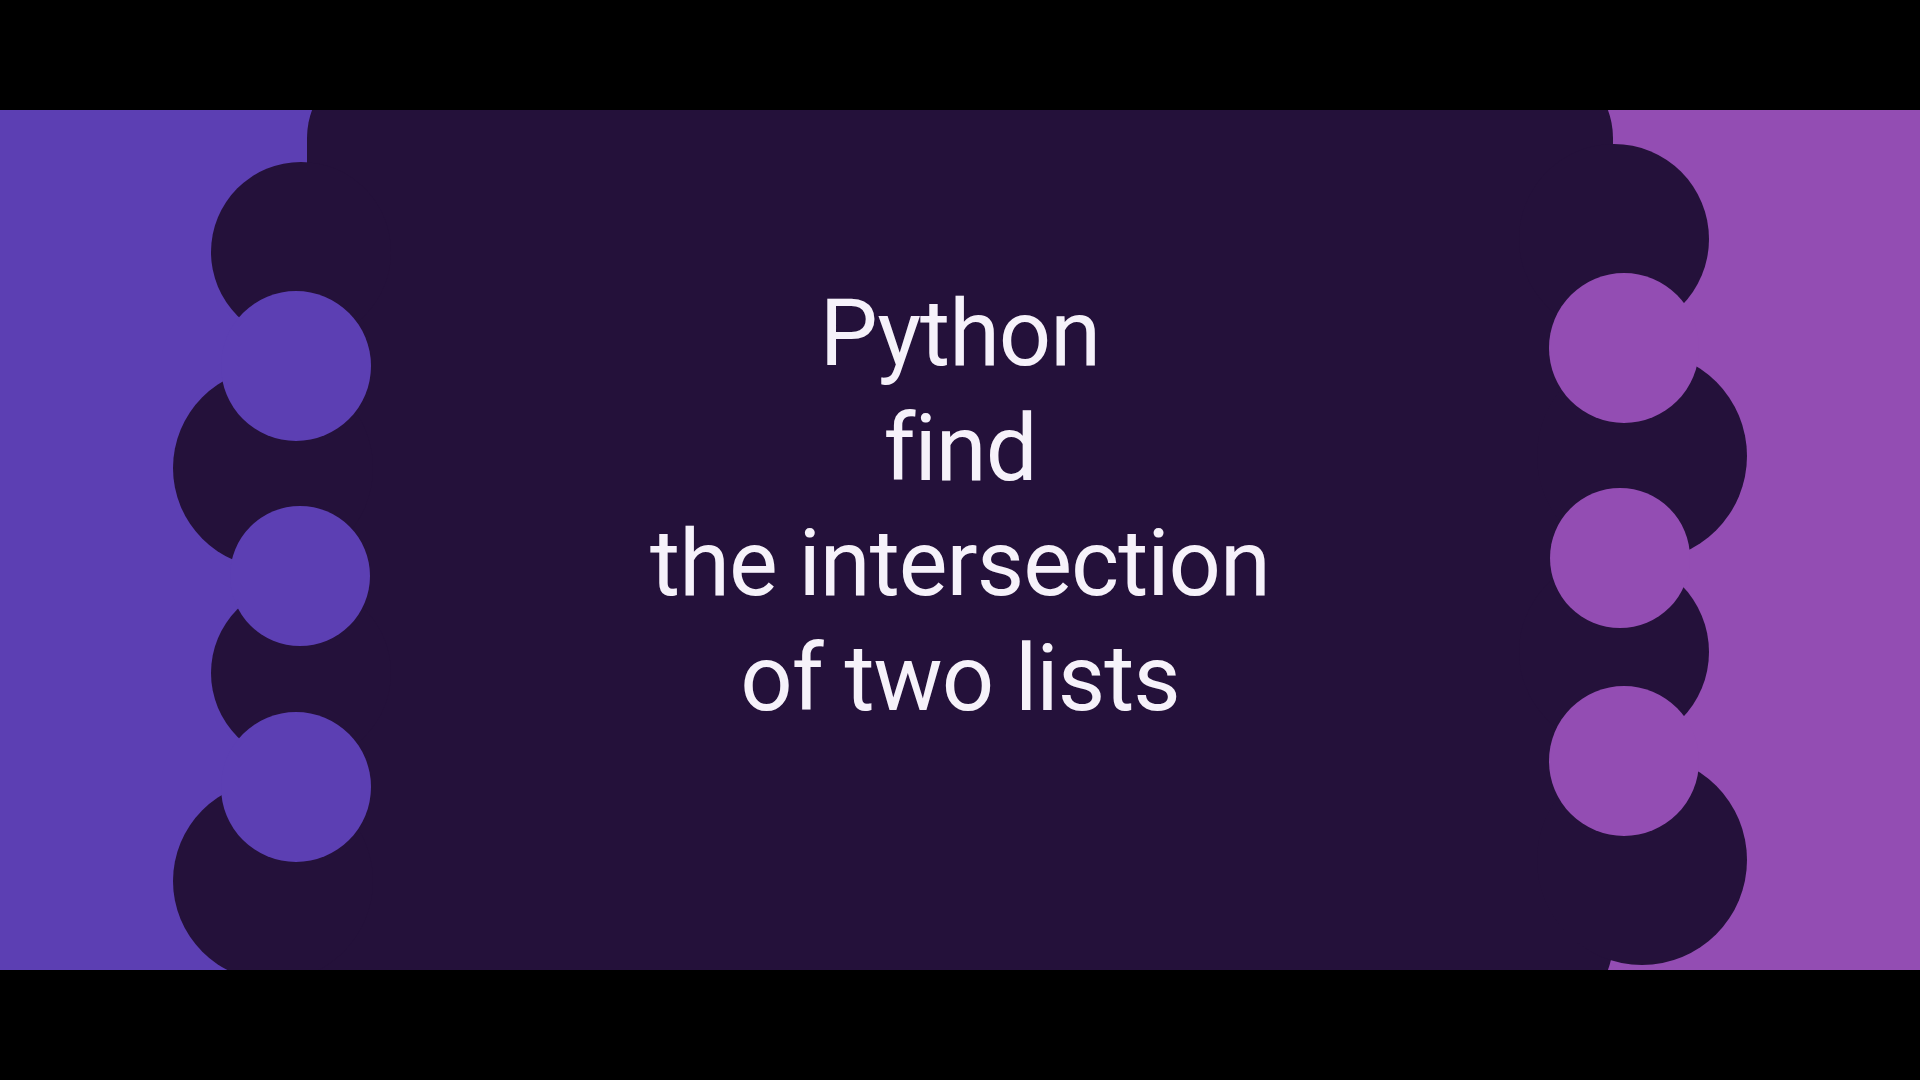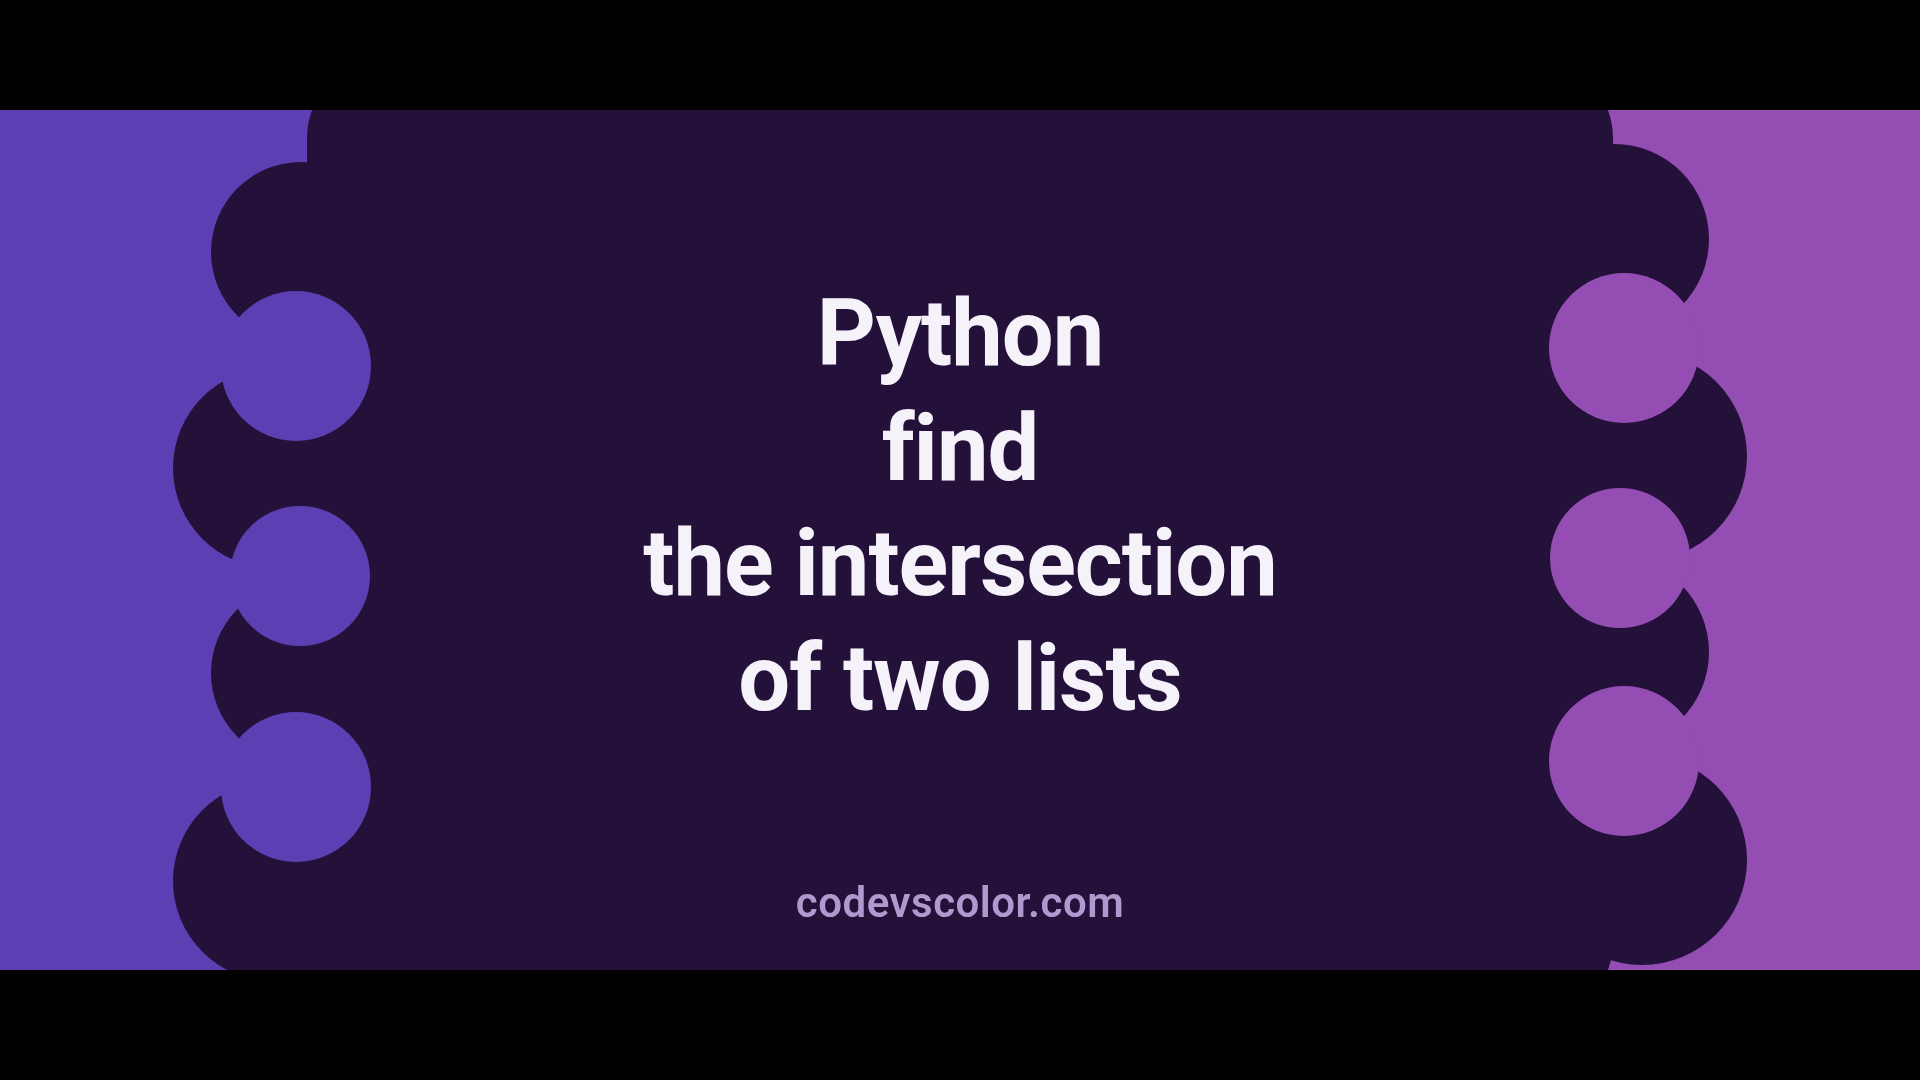--- a/index.html
+++ b/index.html
@@ -70,21 +70,21 @@
   .dR3 { right: 11.5%; top: 67%; width: 150px; height: 150px; }
 
   
   .title {
     position: absolute;
     left: 50%;
     top: 46%;
     transform: translate(-50%, -50%);
     text-align: center;
     color: var(--title-col, #f6f2fa);
-    font-weight: 700;
+    font-weight: 400;
     font-size: 92px;
     line-height: 1.25;
     letter-spacing: -1px;
     white-space: pre-line;
   }
 
   
   .watermark {
     position: absolute;
     left: 50%;
@@ -116,15 +116,14 @@
     <div class="dent dentL dL3"></div>
     <div class="dent dentR dR1"></div>
     <div class="dent dentR dR2"></div>
     <div class="dent dentR dR3"></div>
 
     <div class="title">Python
 find
 the intersection
 of two lists</div>
 
-    <div class="watermark">codevscolor.com</div>
   </div>
 </div>
 
 </body></html>

